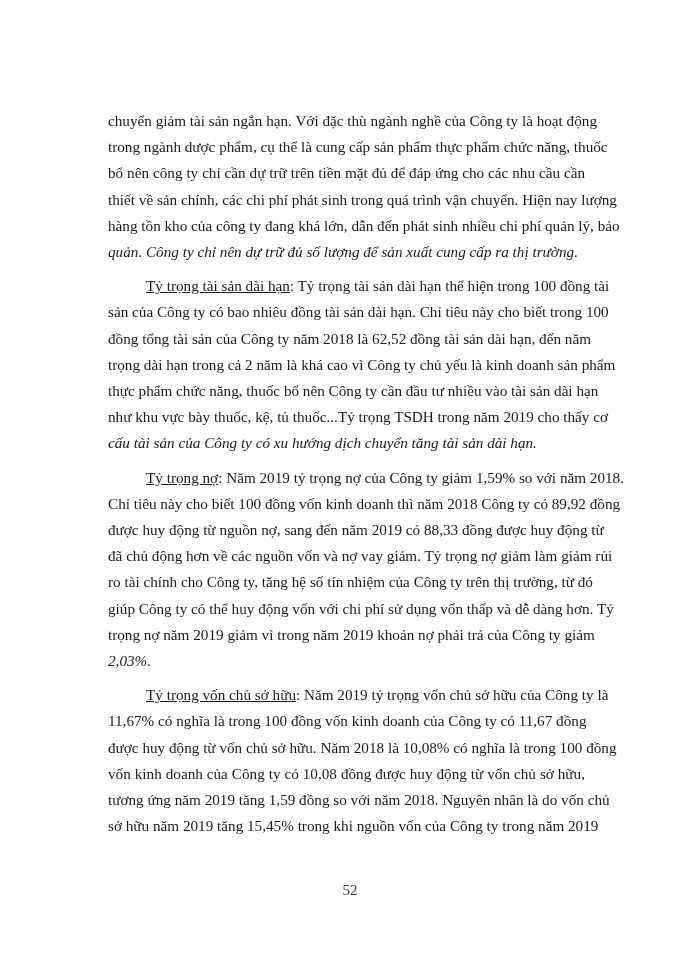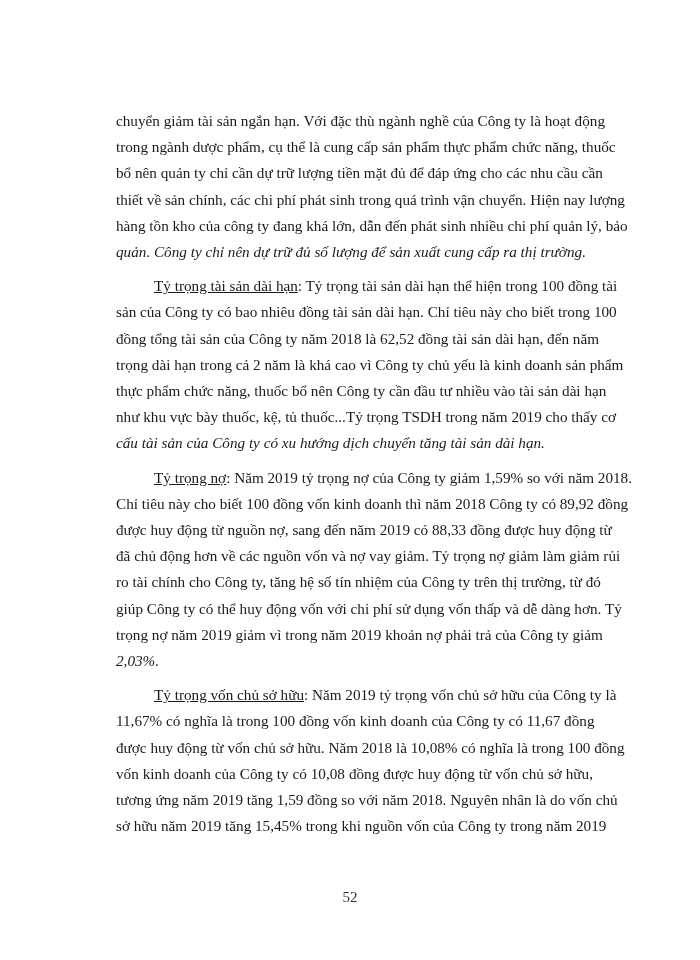--- a/index.html
+++ b/index.html
@@ -1,44 +1,44 @@
 <!DOCTYPE html>
 <html><head>
 <meta charset="utf-8">
 <style>
   html, body { margin: 0; padding: 0; background: #ffffff; }
   body { width: 700px; height: 960px; position: relative; overflow: hidden; }
   .page {
     position: absolute; left: 0; top: 0; width: 700px; height: 960px; background: #fff;
   }
   .content {
-    position: absolute; left: 116px; top: 108px; width: 477px;
+    position: absolute; left: 108px; top: 108px; width: 477px;
     font-family: "Liberation Serif", "DejaVu Serif", serif;
     font-size: 15.2px; line-height: 26.2px; color: #1a1a1a;
     text-align: justify;
   }
   .para { margin: 0 0 8px 0; }
   .line { display: block; text-align: justify; text-align-last: justify; white-space: nowrap; }
   .line.last { text-align-last: left; font-style: italic; }
   .u { text-decoration: underline; margin-top: 28px; }
   .page-number {
     position: absolute; left: 0; width: 700px; top: 882px; text-align: center;
-    font-family: "Liberation Serif", "DejaVu Serif", serif; font-size: 15px; color: #333; margin-top: 7px;
+    font-family: "Liberation Serif", "DejaVu Serif", serif; font-size: 15px; color: #333;
   }
 </style>
 </head>
 <body>
 
 <div class="page">
   <div class="content">
 
     <p class="para">
       <span class="line">chuyển giảm tài sản ngắn hạn. Với đặc thù ngành nghề của Công ty là hoạt động</span>
       <span class="line">trong ngành  dược phẩm,  cụ thể là cung cấp sản phẩm thực phẩm chức năng,  thuốc</span>
-      <span class="line">bổ nên quản ty chỉ cần dự trữ lượng tiền mặt đủ để đáp ứng cho các nhu  cầu cần</span>
+      <span class="line">bổ nên công ty chỉ cần dự trữ trên tiền mặt đủ để đáp ứng cho các nhu  cầu cần</span>
       <span class="line">thiết về sản chính, các chi phí phát  sinh trong quá trình vận chuyển. Hiện nay lượng</span>
       <span class="line">hàng tồn kho của công ty đang khá  lớn, dẫn đến phát sinh nhiều chi phí  quản lý, bảo</span>
       <span class="line last">quản.  Công ty chỉ nên dự trữ đủ số lượng để sản xuất cung cấp ra thị trường.</span>
     </p>
 
     <p class="para">
       <span class="line" style="padding-left:38px"><span class="u">Tỷ trọng tài sản dài hạn</span><span>: Tỷ trọng tài sản dài hạn thể hiện trong 100 đồng tài</span></span>
       <span class="line">sản của Công ty có bao nhiêu đồng tài sản dài hạn.  Chỉ tiêu này cho biết trong 100</span>
       <span class="line">đồng tổng tài sản của Công ty năm 2018 là 62,52 đồng tài sản dài hạn, đến năm</span>
       <span class="line">trọng dài hạn trong cả 2 năm là khá cao vì Công ty chủ yếu là kinh doanh sản phẩm</span>

